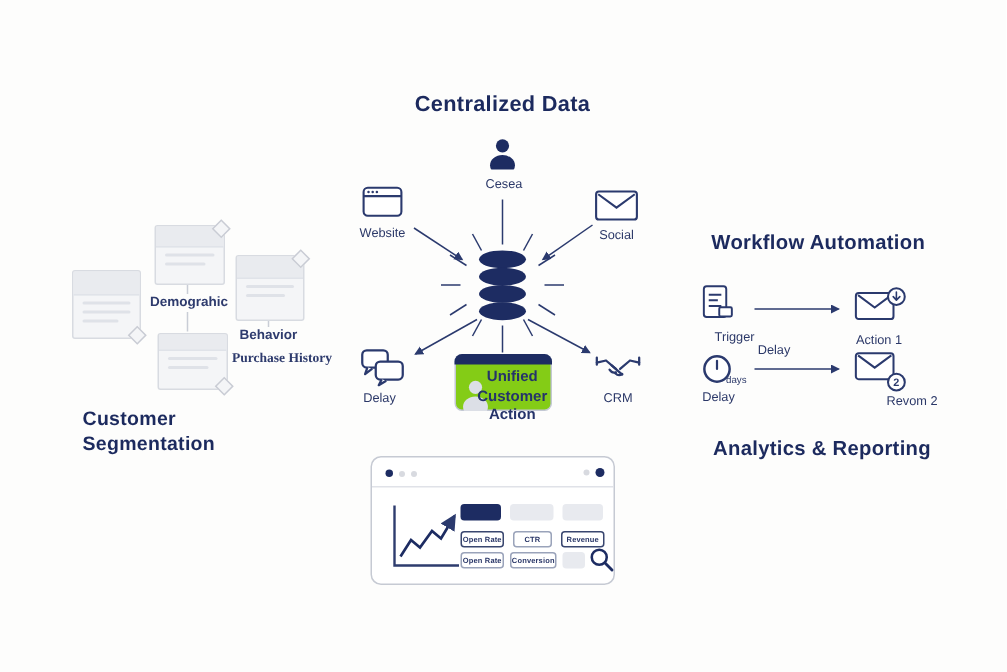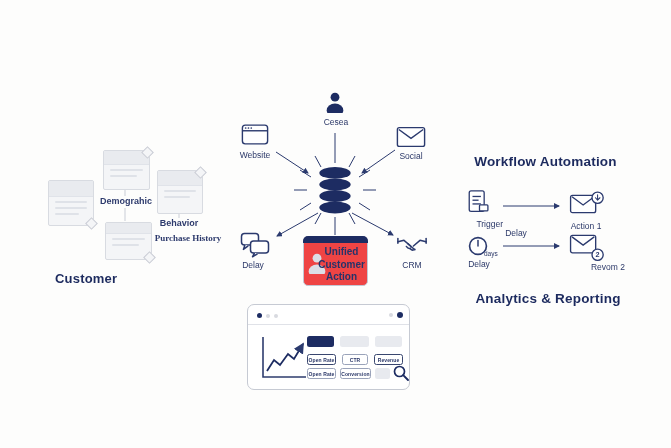--- a/index.html
+++ b/index.html
@@ -16,21 +16,21 @@
   .seg-lbl{position:absolute;font-size:9px;font-weight:600;color:#2e3b6d;text-align:center;}
   .tiny{position:absolute;font-size:6.5px;color:#2b3868;}
   .icon{position:absolute;}
   
   .note{position:absolute;background:#f4f5f7;border:1px solid #d8dbe1;border-radius:2px;}
   .note .head{height:34%;background:#e9ebef;border-bottom:1px solid #e0e3e9;}
   .note .ln{height:2px;background:#dfe2e8;margin:4px 6px 0 6px;border-radius:1px;}
   .note .fold{position:absolute;width:7px;height:7px;background:#f4f5f7;border:1px solid #c9ccd4;transform:rotate(45deg);}
   .fold.tr{right:-3px;top:-3px;} .fold.br{right:-3px;bottom:-3px;}
   
-  .card{position:absolute;left:303px;top:236px;width:65px;height:50px;background:#ef4444;
+  .card{position:absolute;left:303px;top:236px;width:65px;height:38px;background:#84cc16;
         border:1px solid #c3c8d4;border-radius:5px;box-sizing:border-box;}
   .card .topbar{position:absolute;left:-1px;top:-1px;right:-1px;height:7px;background:#1d2c62;
         border-radius:5px 5px 0 0;}
   .card .ctext{position:absolute;left:14px;top:9px;right:2px;text-align:center;
         font-size:10px;font-weight:600;color:#25336a;line-height:1.25;}
   
   .dash{position:absolute;left:247px;top:304px;width:163px;height:86px;background:#fff;
         border:1.4px solid #c6cad3;border-radius:7px;box-sizing:border-box;}
   .dash .bar{position:absolute;left:0;top:0;right:0;height:19px;border-bottom:1px solid #e0e2e8;}
   .dot{position:absolute;border-radius:50%;}
@@ -76,23 +76,25 @@
       <line x1="503" y1="206" x2="559" y2="206" marker-end="url(#ah)"></line>
       <line x1="503" y1="246" x2="559" y2="246" marker-end="url(#ah)"></line>
     </g>
     <g stroke="#c9cdd6" stroke-width="1">
       <line x1="125" y1="189" x2="125" y2="196"></line>
         <line x1="125" y1="208" x2="125" y2="221"></line>
       <line x1="179" y1="213" x2="179" y2="218"></line>
     </g>
   </svg>
 
+  <div class="heading h-main abs" style="left:240px;top:62px;width:190px;">Centralized Data</div>
   <div class="heading h-side abs" style="left:463px;top:154px;width:165px;">Workflow Automation</div>
   <div class="heading h-seg abs" style="left:55px;top:271px;width:120px;">
     <span style="display:block;">Customer</span>
+    <span style="display:block;">Segmentation</span>
   </div>
   <div class="heading h-side abs" style="left:463px;top:291px;width:170px;">Analytics &amp; Reporting</div>
 
   <div class="icon" style="left:324px;top:91px;">
     <svg width="22" height="22" viewBox="0 0 22 22">
       <circle cx="11" cy="6.2" r="4.4" fill="#1d2c62"></circle>
       <ellipse cx="11" cy="19.2" rx="8.3" ry="6.8" fill="#1d2c62"></ellipse>
     </svg>
   </div>
   <div class="lbl" style="left:310px;top:117px;width:52px;">Cesea</div>

